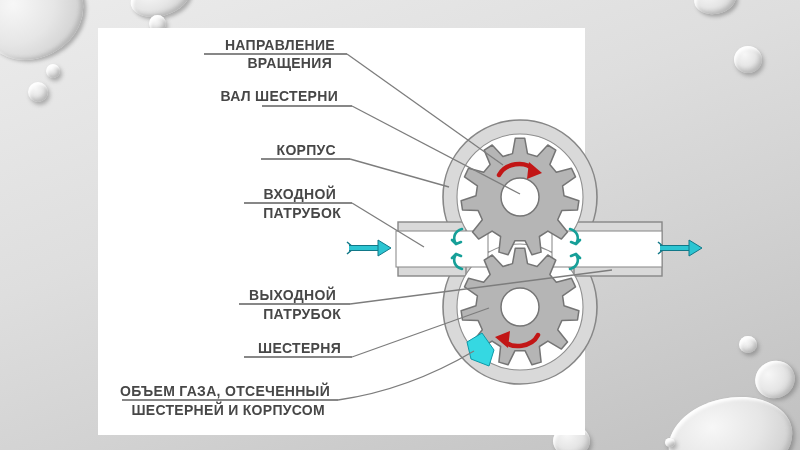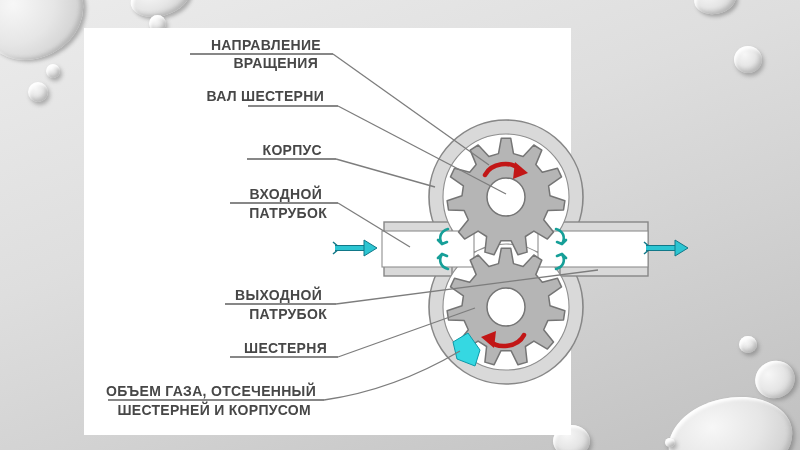--- a/index.html
+++ b/index.html
@@ -9,21 +9,21 @@
     font-family:"Liberation Sans", sans-serif;
   }
   .drop{
     position:absolute;border-radius:50%;
     background:radial-gradient(ellipse at 38% 30%, #f7f7f7 0%, #e6e6e6 45%, #d4d4d4 72%, #c8c8c8 100%);
     box-shadow:2px 3px 4px rgba(80,80,80,.40),
                inset 2px 3px 3px rgba(255,255,255,.95),
                inset -2px -3px 4px rgba(110,110,110,.28);
   }
   .panel{
-    position:absolute;left:84px;top:28px;width:487px;height:407px;
+    position:absolute;left:98px;top:28px;width:487px;height:407px;
     background:#ffffff;
   }
   .lbl{
     font-family:"Liberation Sans", sans-serif;
     font-size:14px;font-weight:bold;fill:#474747;letter-spacing:.3px;
   }
   svg{display:block;}
 </style>
 </head>
 <body>

